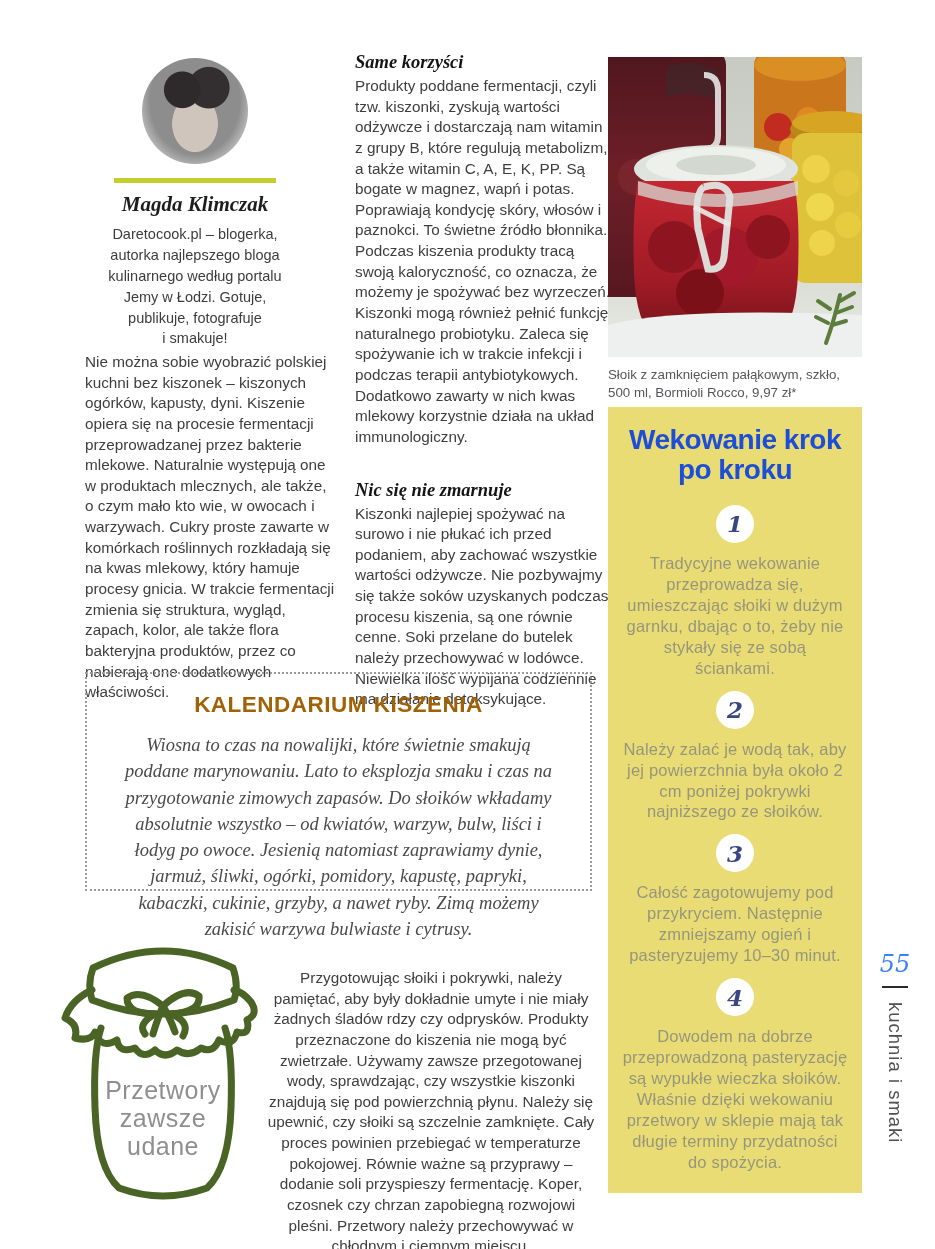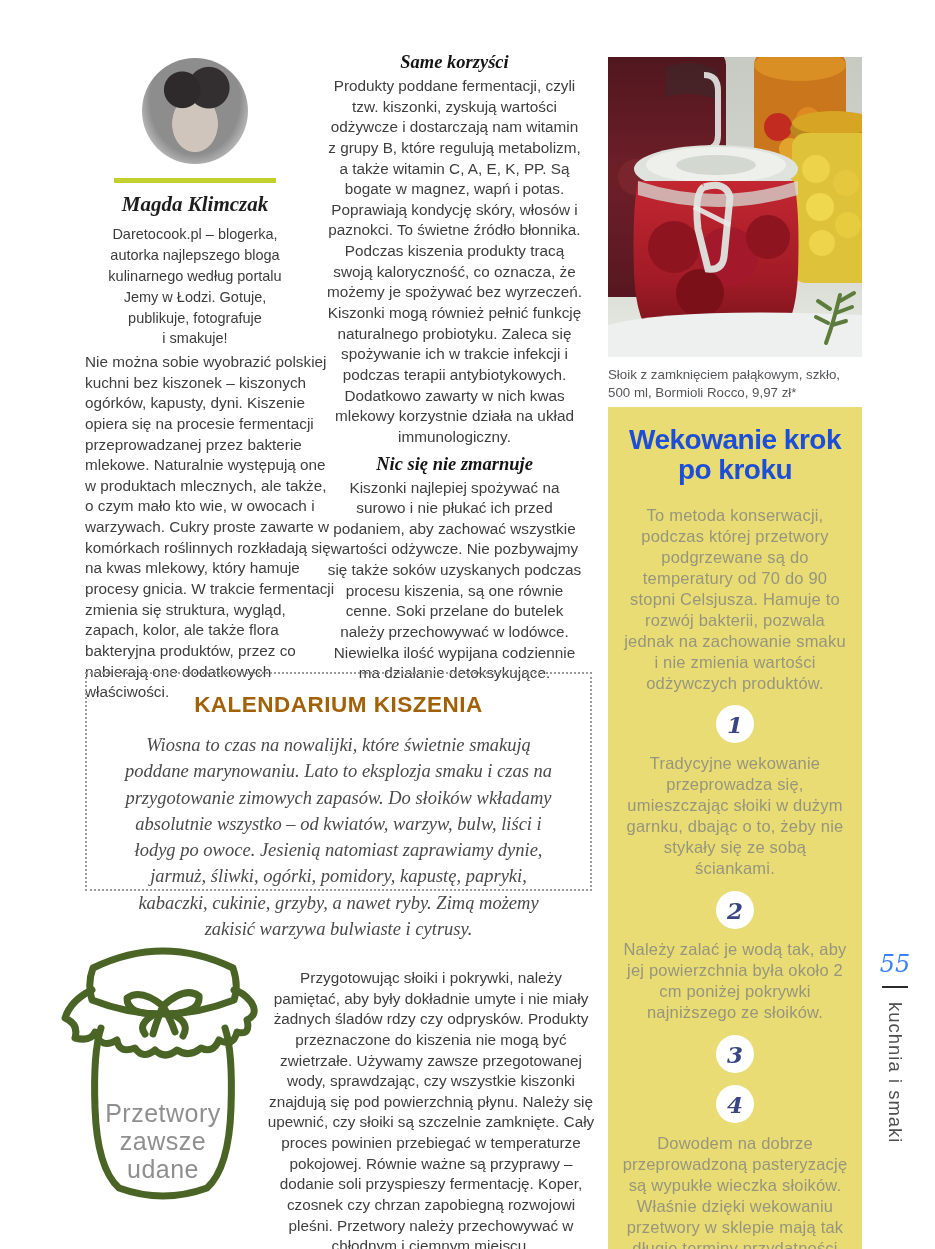--- a/index.html
+++ b/index.html
@@ -27,27 +27,27 @@
   }
   .author-rule { width:162px; height:5px; background:#c3cf2c; margin:14px auto 9px; }
   .author-name {
     font-family:"Liberation Serif", serif; font-style:italic; font-weight:bold;
     font-size:21px; color:#1d1d1d; margin-bottom:7px;
   }
   .author-bio { font-size:14.5px; line-height:1.44; color:#3c3c3c; }
 
   
   .col-left  { position:absolute; left:85px;  top:340px; width:253px;margin-top:12px; }
-  .col-mid   { position:absolute; left:326px; top:52px;  width:257px;text-align:center; }
+  .col-mid   { position:absolute; left:355px; top:52px;  width:257px; }
   .bodytext  { font-size:15.3px; line-height:1.35; color:#3e3e3e; }
   .sec-heading {
     font-family:"Liberation Serif", serif; font-style:italic; font-weight:bold;
     font-size:18.5px; color:#141414; margin-bottom:3px;
   }
-  .sec2 { margin-top:6px; }
+  .sec2 { margin-top:32px; }
 
   
   .photo { position:absolute; left:608px; top:57px; width:254px; height:300px; overflow:hidden; }
   .caption { position:absolute; left:608px; top:366px; width:254px; font-size:13.3px; line-height:1.35; color:#55565a; }
 
   
   .weking {
     position:absolute; left:608px; top:407px; width:254px; min-height:786px;
     background:#e9dc74; padding:16px 14px 20px; text-align:center;
   }
@@ -71,21 +71,21 @@
   .kal-heading { font-size:22.5px; font-weight:bold; color:#a16207; letter-spacing:0.5px; margin-bottom:14px; }
   .kal-body {
     font-family:Liberation Serif, serif; font-style:italic;
     font-size:18.5px; line-height:1.42; color:#4a4a4a;
   }
 
   
   .jar { position:absolute; left:55px; top:924px; width:216px; height:288px; }
   .jar-label {
     position:absolute; left:0; top:152px; width:100%; text-align:center;
-    font-size:25px; line-height:1.12; color:#8f8f8f; letter-spacing:0.5px;margin-top:23px;
+    font-size:25px; line-height:1.12; color:#8f8f8f; letter-spacing:0.5px;
   }
 
   
   .prep { position:absolute; left:266px; top:920px; width:330px; text-align:center;margin-top:48px; }
 
   
   .spine { position:absolute; left:872px; top:950px; width:46px; text-align:center; }
   .page-number {
     font-family:"DejaVu Serif", serif; font-style:italic;
     font-size:24px; color:#3b82f6;
@@ -188,29 +188,29 @@
       <g stroke="#5c7c3c" stroke-width="4" fill="none" stroke-linecap="round">
         <path d="M232 238 q-6 26 -14 48"></path>
         <path d="M232 244 l14 -8 M228 256 l16 -6 M224 268 l14 -4 M222 252 l-12 -8 M220 266 l-12 -6"></path>
       </g>
     </svg>
   </div>
   <div class="caption">Słoik z zamknięciem pałąkowym, szkło, 500 ml, Bormioli Rocco, 9,97 zł*</div>
 
   <div class="weking">
     <div class="weking-title">Wekowanie krok po kroku</div>
-    <div class="hand">To metoda konserwacji, podczas której przetwory podgrzewane są do temperatury od 70 do 90 stopni Celsjusza. Hamuje to rozwój bakterii, pozwala jednak na zachowanie smaku i nie zmienia wartości odżywczych produktów.</div>
 
     <div class="step-circle">1</div>
     <div class="hand">Tradycyjne wekowanie przeprowadza się, umieszczając słoiki w dużym garnku, dbając o to, żeby nie stykały się ze sobą ściankami.</div>
 
     <div class="step-circle">2</div>
     <div class="hand">Należy zalać je wodą tak, aby jej powierzchnia była około 2 cm poniżej pokrywki najniższego ze słoików.</div>
 
     <div class="step-circle">3</div>
+    <div class="hand">Całość zagotowujemy pod przykryciem. Następnie zmniejszamy ogień i pasteryzujemy 10–30 minut.</div>
 
     <div class="step-circle">4</div>
     <div class="hand">Dowodem na dobrze przeprowadzoną pasteryzację są wypukłe wieczka słoików. Właśnie dzięki wekowaniu przetwory w sklepie mają tak długie terminy przydatności do spożycia.</div>
   </div>
 
   <div class="kalendarium">
     <div class="kal-heading">KALENDARIUM KISZENIA</div>
     <div class="kal-body">Wiosna to czas na nowalijki, które świetnie smakują poddane marynowaniu. Lato to eksplozja smaku i czas na przygotowanie zimowych zapasów. Do słoików wkładamy absolutnie wszystko – od kwiatów, warzyw, bulw, liści i łodyg po owoce. Jesienią natomiast zaprawiamy dynie, jarmuż, śliwki, ogórki, pomidory, kapustę, papryki, kabaczki, cukinie, grzyby, a nawet ryby. Zimą możemy zakisić warzywa bulwiaste i cytrusy.</div>
   </div>
 

